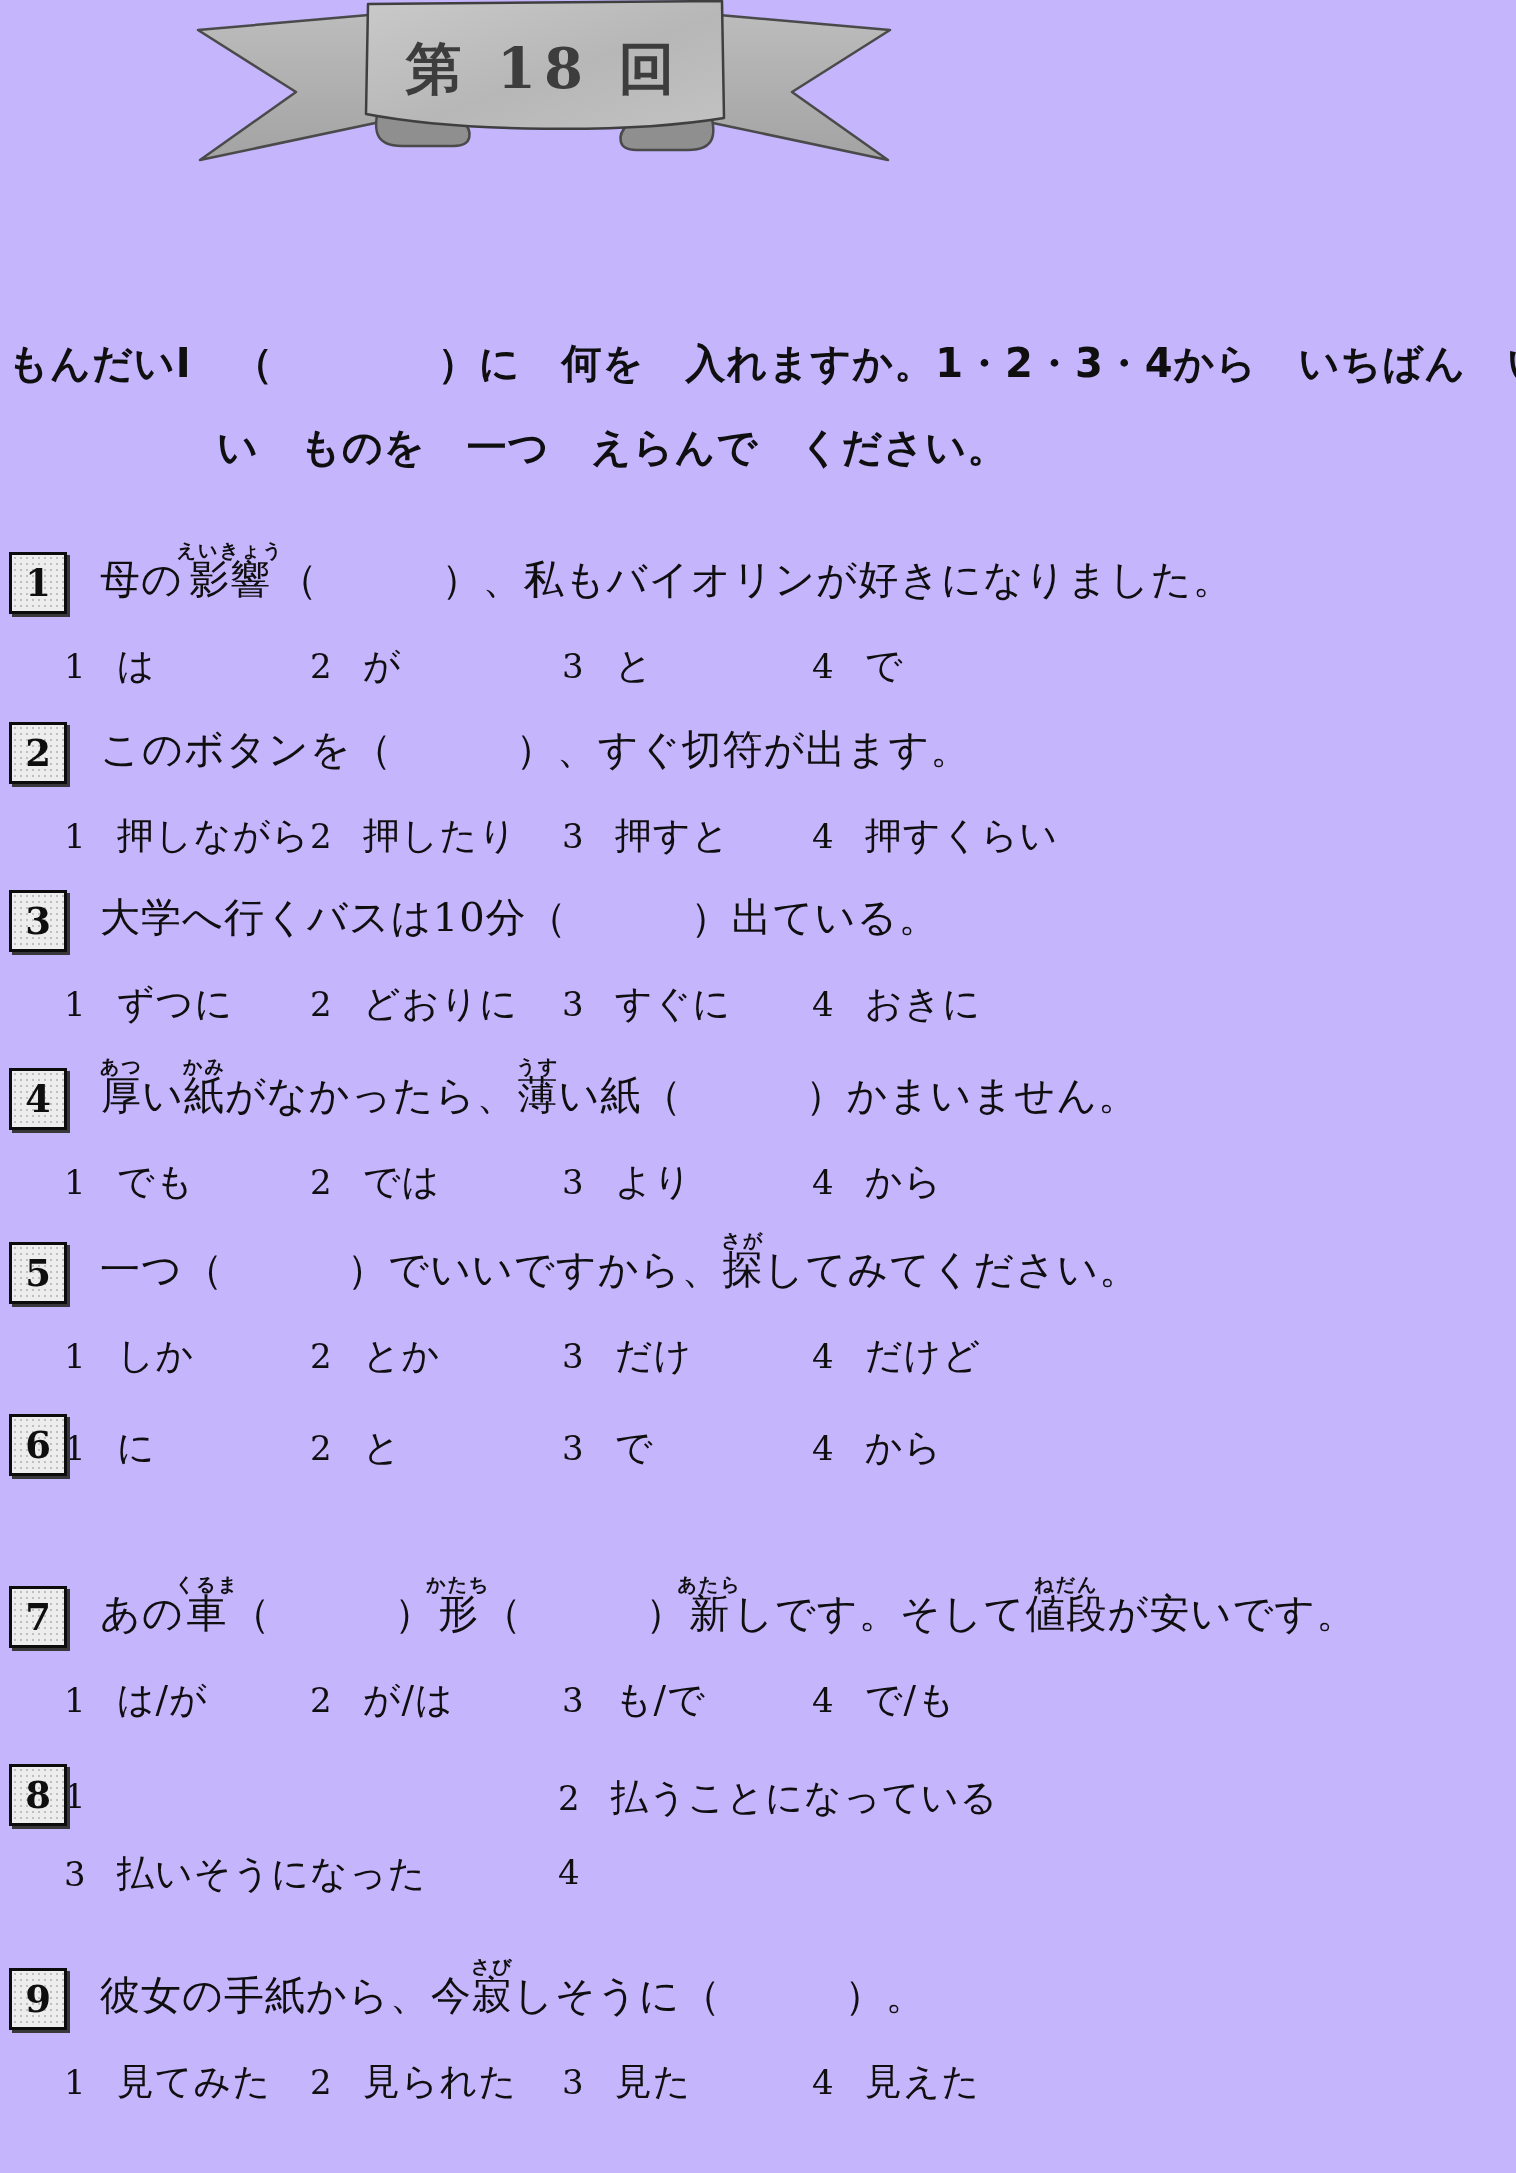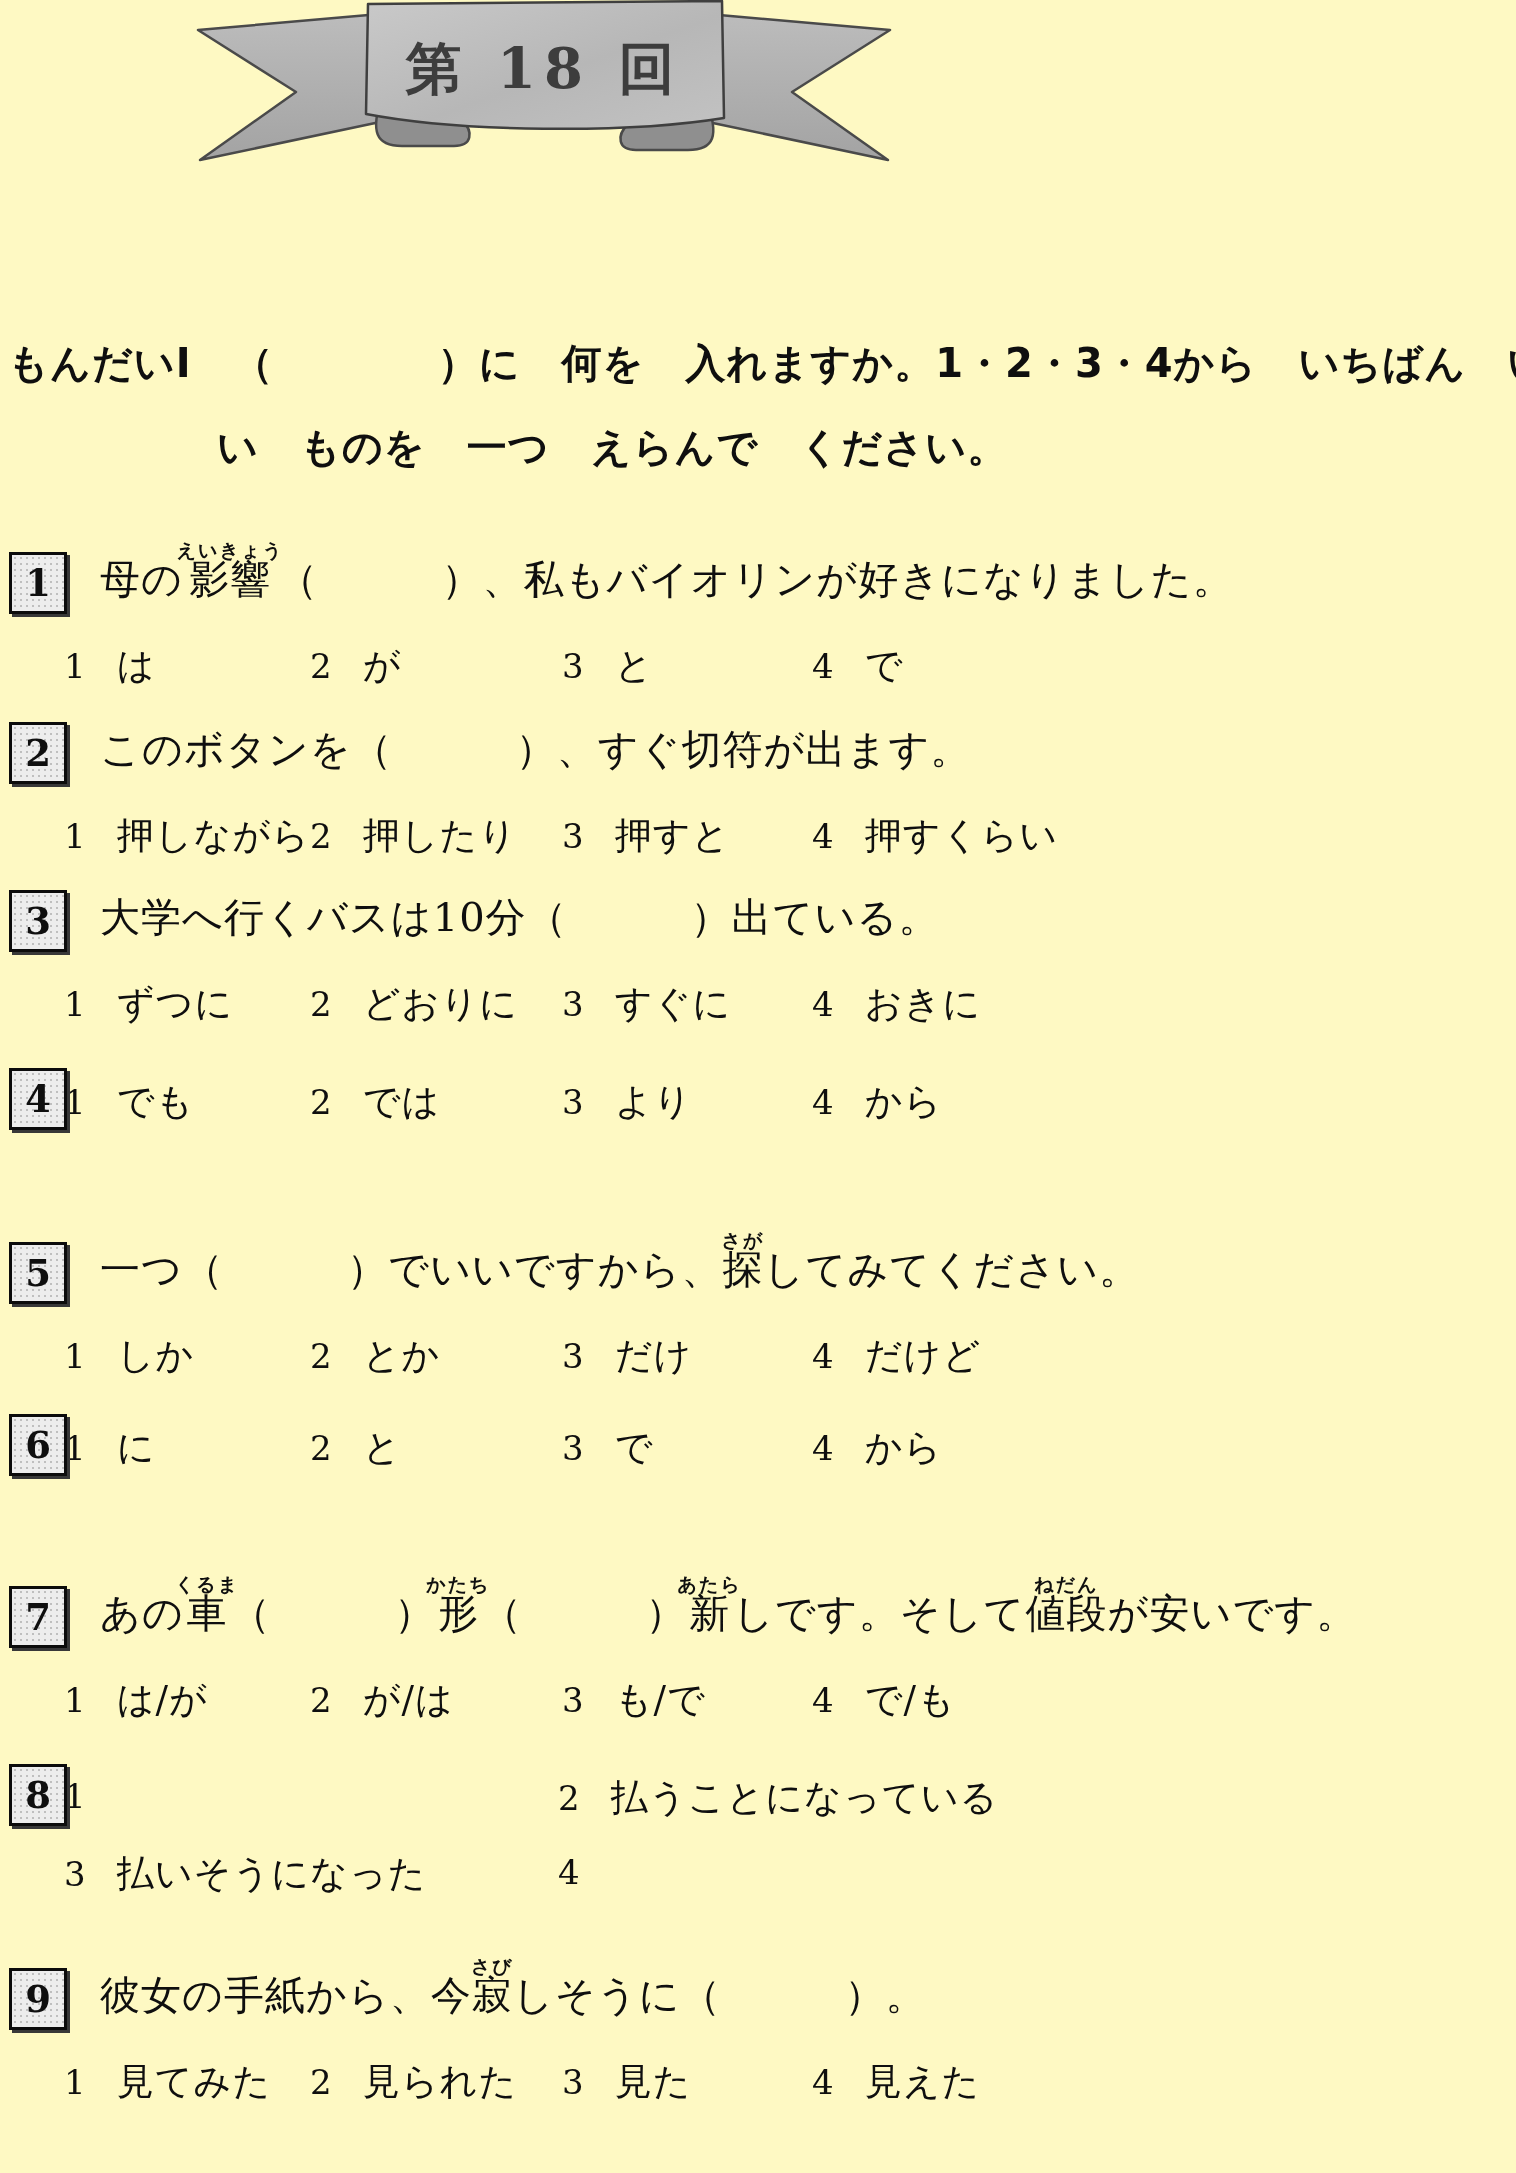--- a/index.html
+++ b/index.html
@@ -1,17 +1,17 @@
 <!DOCTYPE html>
 <html><head>
 <meta charset="utf-8">
 <style>
   html,body{margin:0;padding:0;background:#ffffff;}
   .page{
-    position:relative;width:1516px;height:2173px;background:#fef9c3;
+    position:relative;width:1516px;height:2173px;background:#c4b5fd;
     font-family:"DejaVu Serif","Liberation Serif",serif;color:#0f0f0f;overflow:hidden;
   }
   
   .banner{position:absolute;left:186px;top:0;width:716px;height:162px;}
   .banner svg{display:block;width:100%;height:100%;}
   .banner text{
     font-family:"DejaVu Serif","Liberation Serif",serif;font-weight:700;
   }
   
   .instr{
@@ -149,20 +149,21 @@
             <span class="opt-text">すぐに</span>
           </span>
           <span class="opt">
             <span class="opt-num">4</span>
             <span class="opt-text">おきに</span>
           </span>
         </div>
       </div>
       <div class="q-block">
         <div class="q-numbox">4</div>
+        <div class="q-line"><ruby>厚<rt>あつ</rt></ruby>い<ruby>紙<rt>かみ</rt></ruby>がなかったら、<ruby>薄<rt>うす</rt></ruby>い紙（　　　）かまいません。</div>
         <div class="opts grid4">
           <span class="opt">
             <span class="opt-num">1</span>
             <span class="opt-text">でも</span>
           </span>
           <span class="opt">
             <span class="opt-num">2</span>
             <span class="opt-text">では</span>
           </span>
           <span class="opt">

